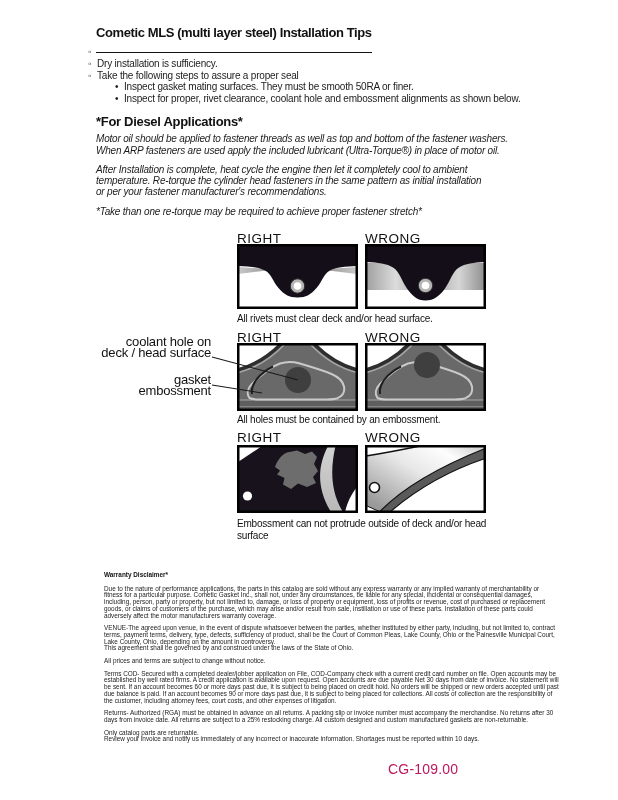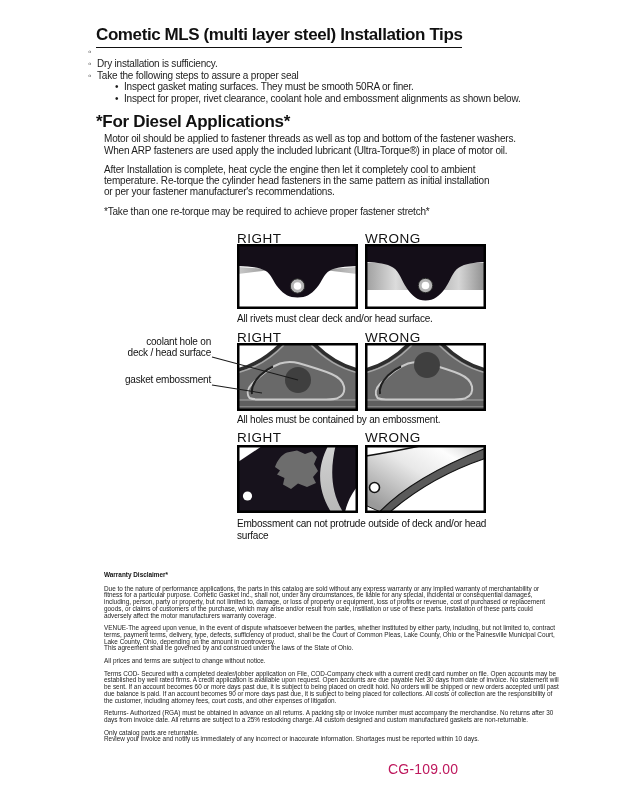--- a/index.html
+++ b/index.html
@@ -1,39 +1,39 @@
 <!DOCTYPE html>
 <html><head>
 <meta charset="utf-8">
 <style>
   html,body{margin:0;padding:0;background:#ffffff;}
   .page{position:relative;width:618px;height:800px;background:#ffffff;
         font-family:"Liberation Sans",sans-serif;color:#1c1c1c;overflow:hidden;}
 
-  .title{position:absolute;left:96px;top:25px;margin:0;font-size:17px;font-weight:bold;
-         letter-spacing:-0.4px;color:#111;border-bottom:1.6px solid #111;padding-bottom:2px;}
+  .title{position:absolute;left:96px;top:25px;margin:0;font-size:13px;font-weight:bold;
+         letter-spacing:-0.4px;color:#111;border-bottom:1.6px solid #111;padding-bottom:12px;}
 
   .tips{position:absolute;left:88px;top:46px;font-size:10px;letter-spacing:-0.2px;line-height:11.8px;color:#1c1c1c;}
   .tip-row{display:flex;}
   .tip-row .mk{flex:0 0 9px;width:9px;}
   .tip-row.sub{margin-left:27px;}
 
   .diesel{position:absolute;left:96px;top:116px;width:460px;font-size:10px;
           letter-spacing:-0.2px;line-height:11.3px;color:#1c1c1c;}
-  .diesel h2{margin:0 0 6px 0;font-size:17px;letter-spacing:-0.3px;color:#111;}
-  .diesel p{margin:0 0 8px 8px;}
+  .diesel h2{margin:0 0 6px 0;font-size:13px;letter-spacing:-0.3px;color:#111;}
+  .diesel p{margin:0 0 8px 0;font-style:italic;}
   .pre{white-space:pre-line;}
 
   .dg-label{position:absolute;width:121px;text-align:left;font-size:13.5px;
             letter-spacing:0.5px;color:#111;}
   .dg-img{position:absolute;width:121px;}
   .dg-img svg{display:block;}
   .dg-caption{position:absolute;font-size:10px;letter-spacing:-0.2px;color:#111;line-height:11.5px;}
 
-  .callout{position:absolute;left:99px;width:112px;text-align:right;font-size:10px;
+  .callout{position:absolute;left:99px;width:112px;text-align:right;font-size:13px;
            letter-spacing:-0.2px;line-height:10.5px;color:#111;}
   .leader{position:absolute;left:205px;top:349px;pointer-events:none;z-index:5;}
 
   .legal{position:absolute;left:104px;top:572px;width:455px;font-size:6.4px;
          line-height:6.7px;color:#222;}
   .legal h3{margin:0 0 7px 0;font-size:6.4px;color:#111;}
   .legal p{margin:0 0 6px 0;}
 
   .footer-code{position:absolute;left:388px;top:761px;font-size:14px;letter-spacing:0.2px;color:#be185d;}
 </style>

